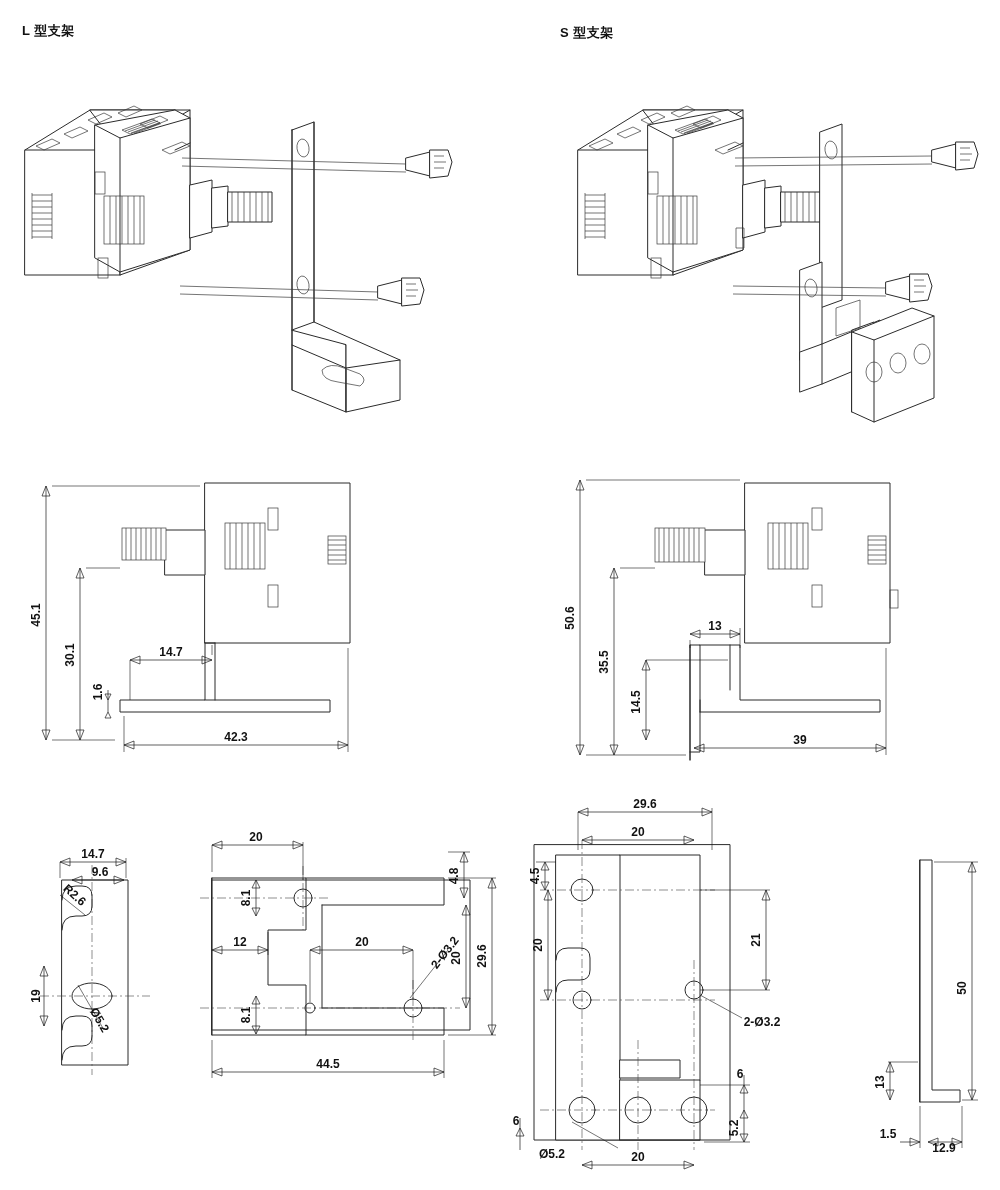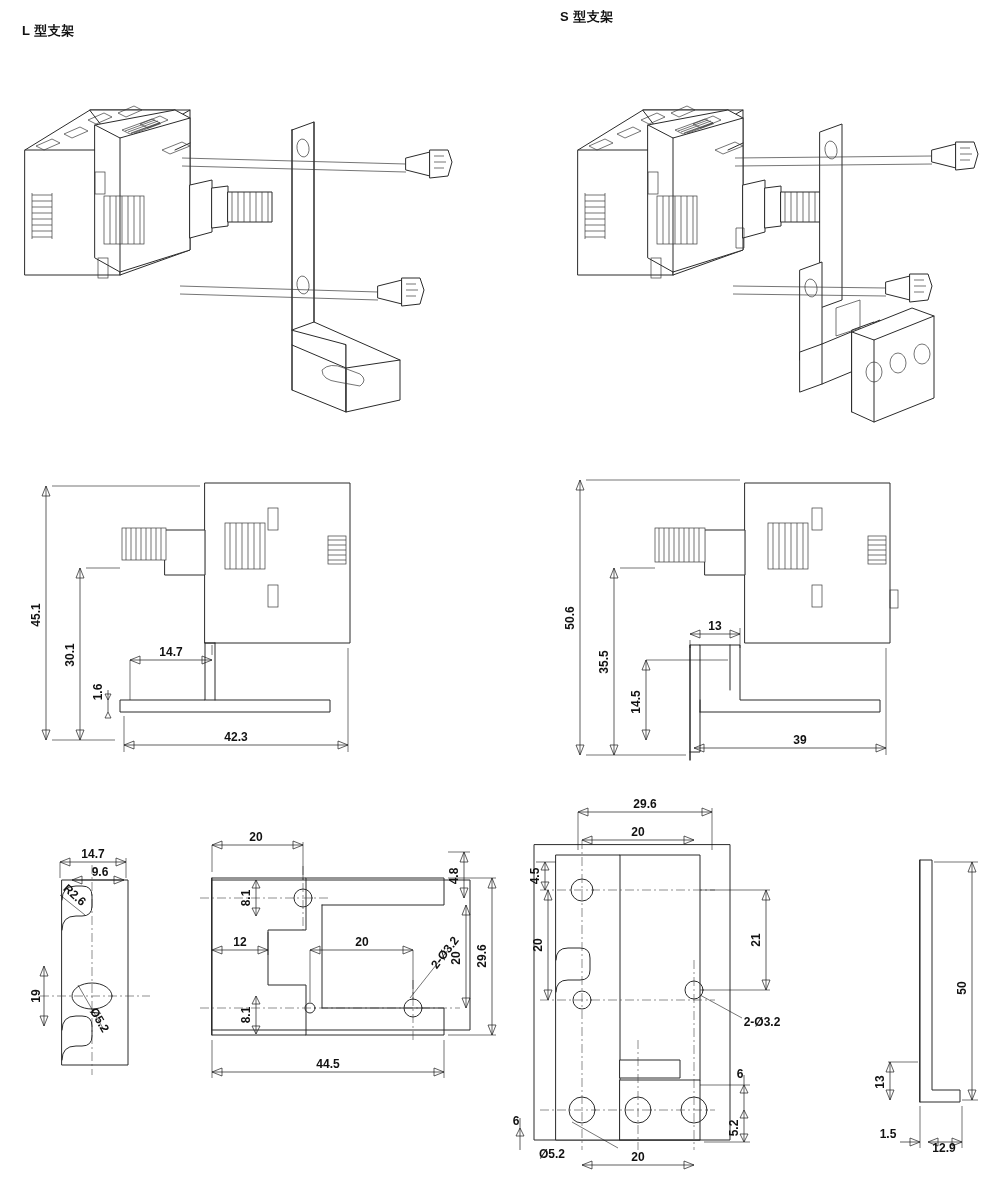--- a/index.html
+++ b/index.html
@@ -20,21 +20,21 @@
     font-weight: bold;
   }
   .title {
     position: absolute;
     font-size: 13px;
     color: #111;
     letter-spacing: 0.5px;
     white-space: nowrap;
   }
   #title-l { left: 22px; top: 22px; }
-  #title-s { left: 560px; top: 8px; text-align: center; }
+  #title-s { left: 560px; top: 24px; text-align: center; }
 
   svg.layer {
     position: absolute;
     left: 0;
     top: 0;
     width: 1000px;
     height: 1190px;
   }
   svg text {
     font-family: "Liberation Sans", sans-serif;

